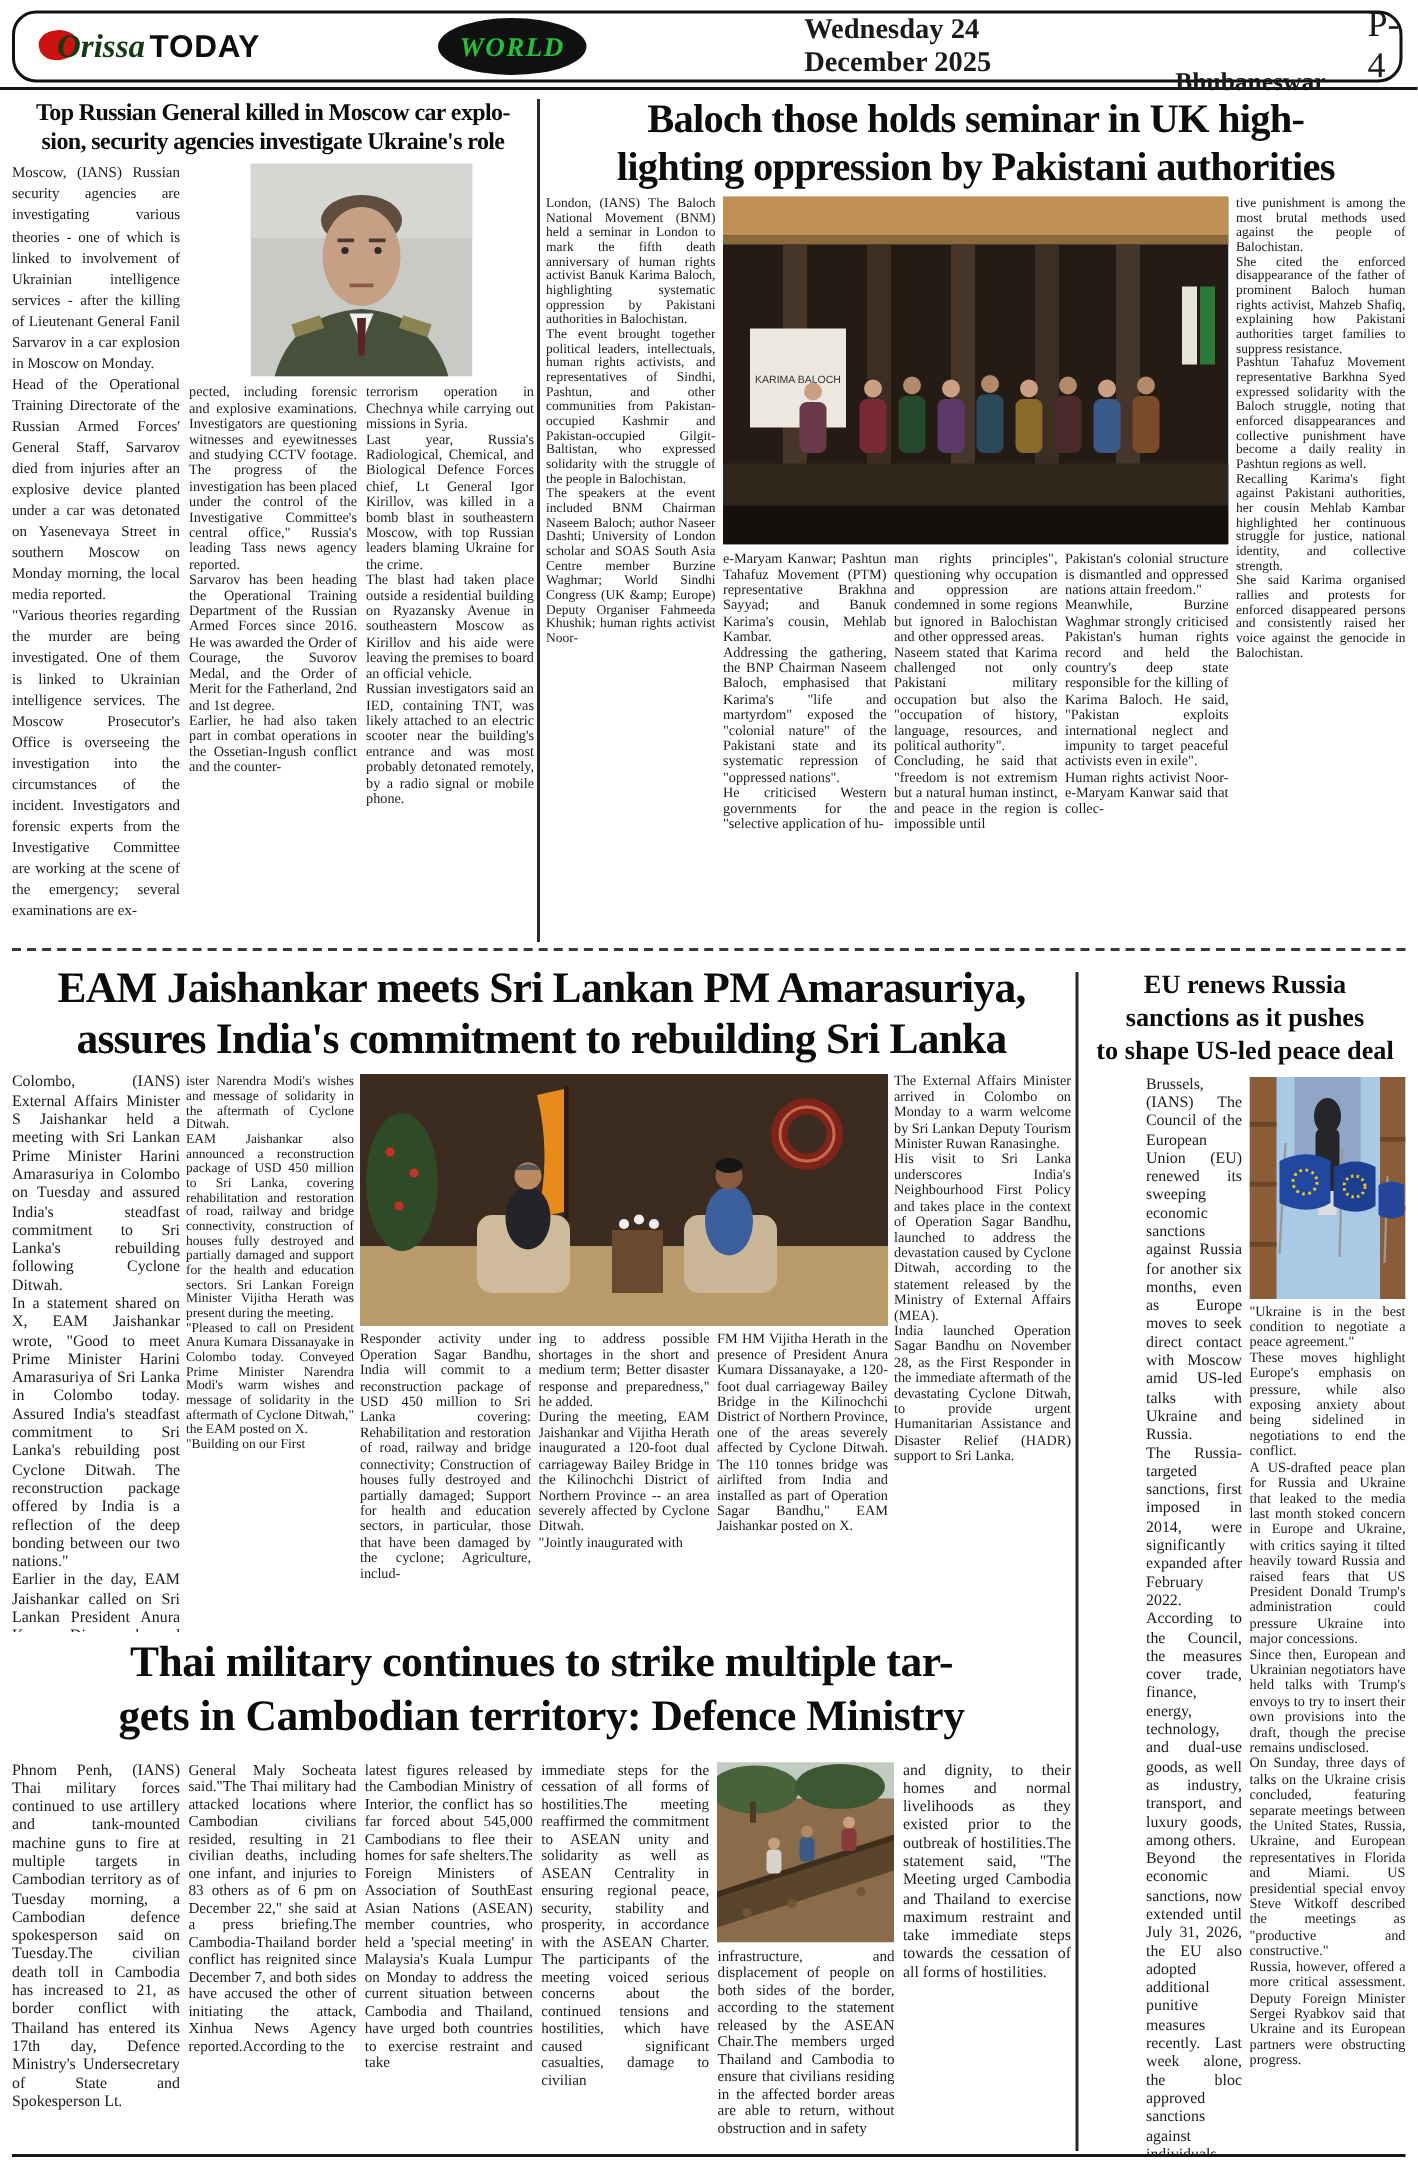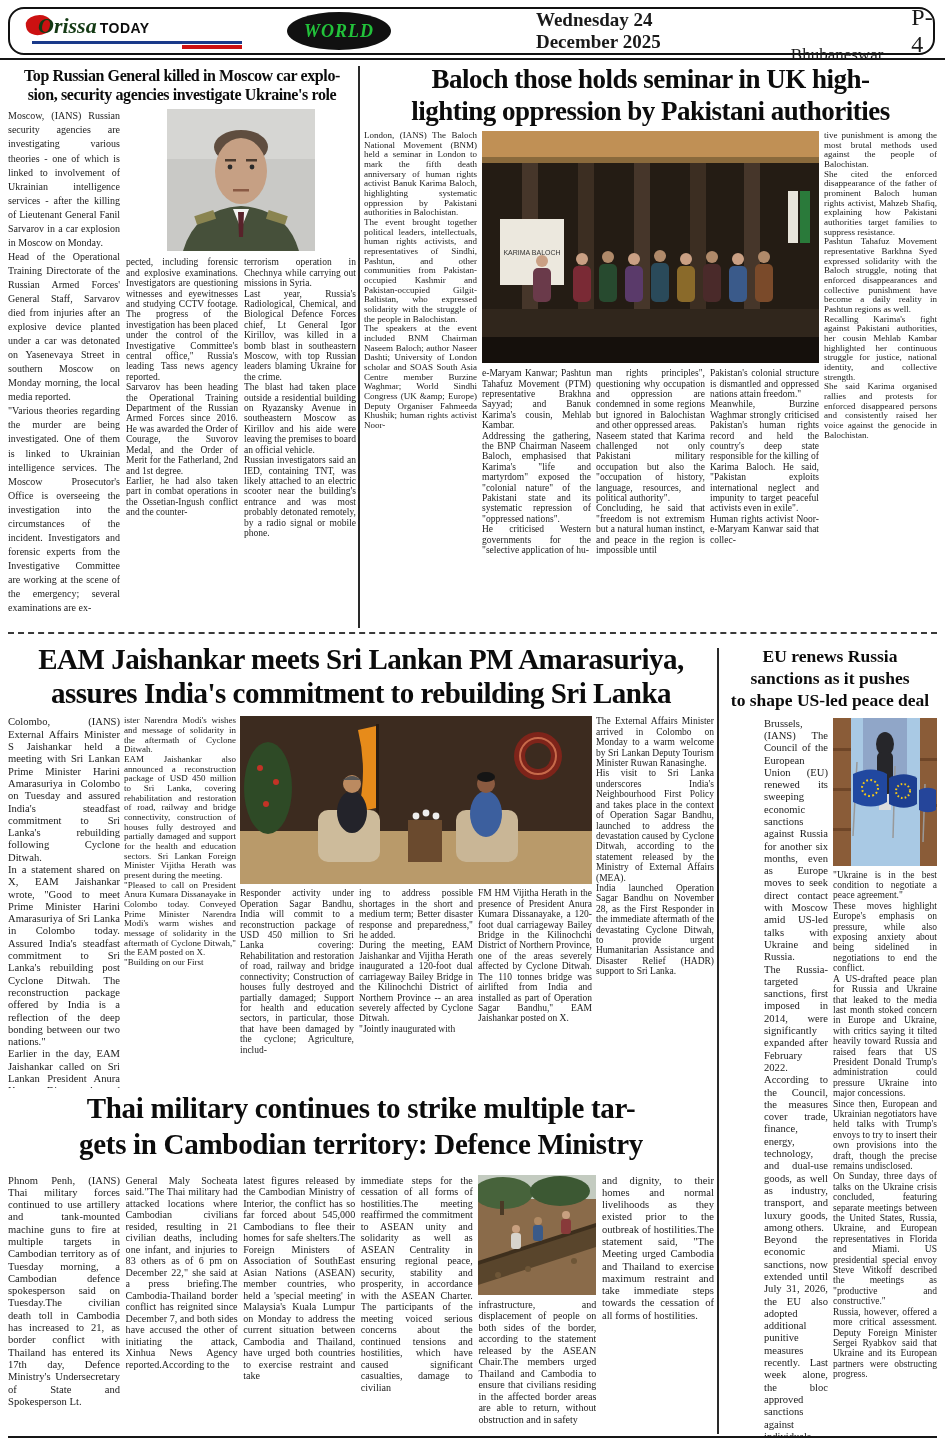--- a/index.html
+++ b/index.html
@@ -1,30 +1,30 @@
 <!DOCTYPE html>
 <html><head>
 <meta charset="utf-8">
 <style>
   html,body{margin:0;padding:0;background:#fff;}
   body{width:945px;height:1442px;position:relative;font-family:"Liberation Serif",serif;color:#1a1a1a;overflow:hidden;}
   .abs{position:absolute;}
   
   .masthead{left:8px;top:7px;width:923px;height:44px;border:2px solid #111;border-radius:16px;display:flex;align-items:center;background:#fff;}
-  .brand{display:flex;flex-direction:column;margin-left:22px;width:215px;}
+  .brand{display:flex;flex-direction:row;margin-left:22px;width:215px;}
   .brand-row{display:flex;align-items:baseline;position:relative;height:26px;}
   .orissa-map{position:absolute;left:-6px;top:2px;width:26px;height:20px;background:#cc1111;border-radius:45% 60% 50% 55%;transform:rotate(-12deg);}
   .brand-orissa{font-style:italic;font-weight:bold;font-size:22px;color:#143a14;z-index:1;margin-left:6px;}
-  .brand-today{font-family:"Liberation Sans",sans-serif;font-weight:bold;font-size:14px;color:#0d0d0d;margin-left:3px;letter-spacing:.5px;}
+  .brand-today{font-family:"Liberation Sans",sans-serif;font-weight:bold;font-size:21px;color:#0d0d0d;margin-left:3px;letter-spacing:.5px;}
   .brand-bar{height:3px;background:#1a3a8a;margin-top:2px;width:210px;}
   .brand-tag{height:4px;width:60px;background:#cc1111;margin-left:150px;margin-top:1px;}
   .section-badge{width:160px;height:38px;background:#111;border-radius:50%;display:flex;align-items:center;justify-content:center;margin-left:45px;}
   .section-badge span{color:#22c23a;font-style:italic;font-weight:bold;font-size:18px;letter-spacing:1px;}
   .m-date{font-weight:bold;font-size:19px;margin-left:145px;}
-  .m-city{font-weight:normal;font-size:17px;margin-left:95px;margin-top:48px;}
+  .m-city{font-weight:bold;font-size:17px;margin-left:95px;margin-top:48px;}
   .m-page{font-size:24px;margin-left:28px;}
   .head-rule{left:0;top:58px;width:945px;height:2px;background:#161616;}
   
   .hl{font-weight:bold;text-align:center;white-space:pre-line;color:#0c0c0c;}
   .hl-rus{font-size:16px;line-height:1.2;letter-spacing:-.4px;}
   .hl-bal{font-size:27px;line-height:1.17;letter-spacing:-.5px;}
   .hl-jai{font-size:29px;line-height:1.18;letter-spacing:-.5px;}
   .hl-eu{font-size:17.5px;line-height:1.25;}
   .hl-thai{font-size:29px;line-height:1.25;letter-spacing:-.3px;}
   

